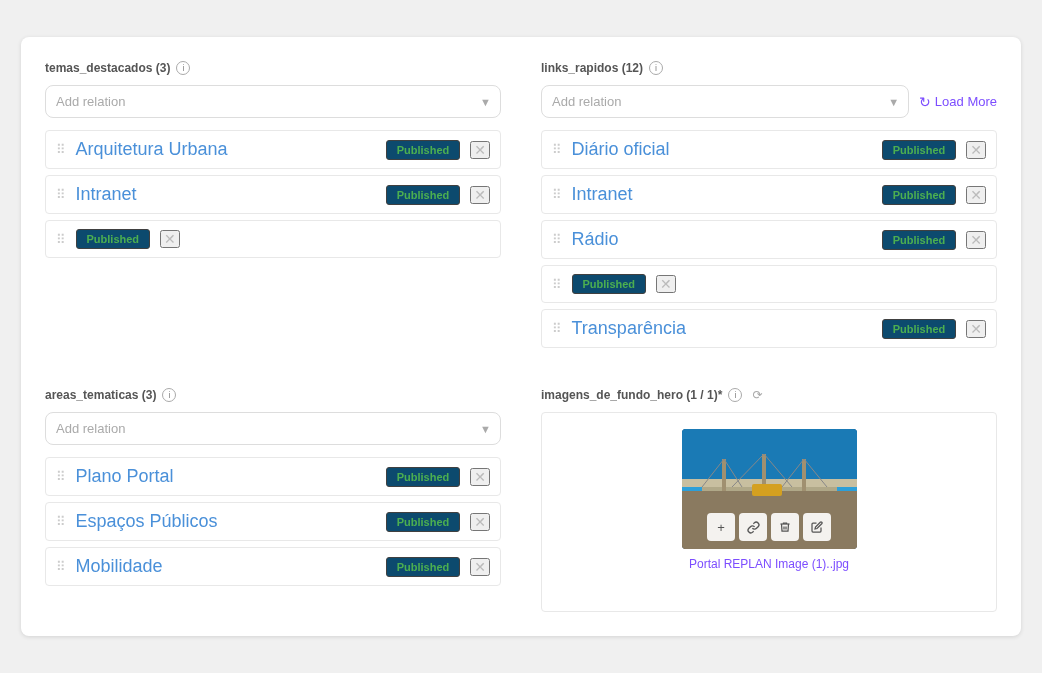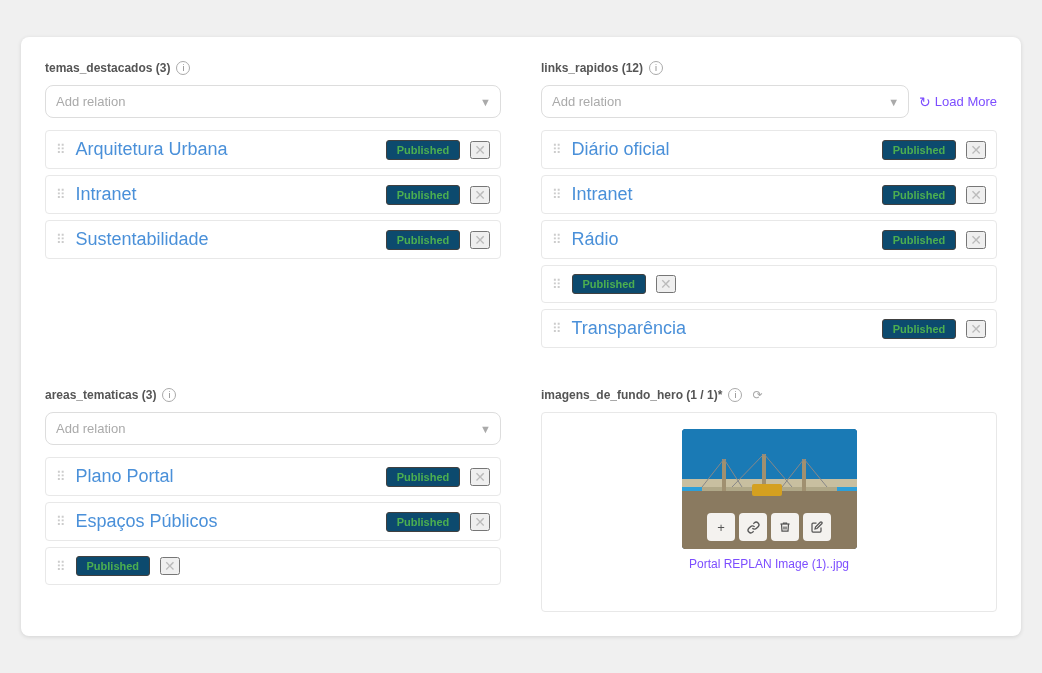--- a/index.html
+++ b/index.html
@@ -217,21 +217,20 @@
       <button class="remove-btn">✕</button>
     </div>
           <div class="relation-item">
       <span class="drag-handle">⠿</span>
       <span class="relation-name">Intranet</span>
       <span class="published-badge">Published</span>
       <button class="remove-btn">✕</button>
     </div>
           <div class="relation-item">
       <span class="drag-handle">⠿</span>
-      <span class="relation-name">Sustentabilidade</span>
       <span class="published-badge">Published</span>
       <button class="remove-btn">✕</button>
     </div>
         </div>
     </div>
 
     <div class="section-top">
       <div class="section-header">
         <span class="section-title">links_rapidos (12)</span>
         <span class="info-icon">i</span>
@@ -303,20 +302,21 @@
       <button class="remove-btn">✕</button>
     </div>
           <div class="relation-item">
       <span class="drag-handle">⠿</span>
       <span class="relation-name">Espaços Públicos</span>
       <span class="published-badge">Published</span>
       <button class="remove-btn">✕</button>
     </div>
           <div class="relation-item">
       <span class="drag-handle">⠿</span>
+      <span class="relation-name">Mobilidade</span>
       <span class="published-badge">Published</span>
       <button class="remove-btn">✕</button>
     </div>
         </div>
     </div>
 
     <div>
       <div class="section-header">
         <span class="section-title">imagens_de_fundo_hero (1 / 1)*</span>
         <span class="info-icon">i</span>

